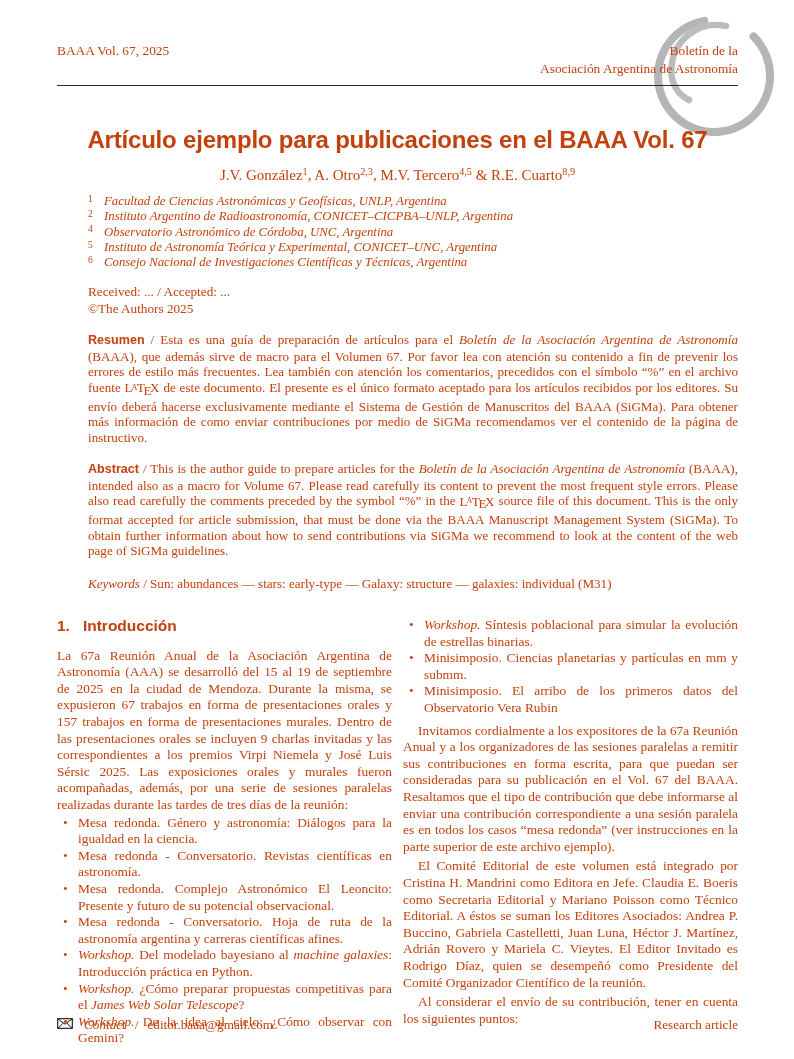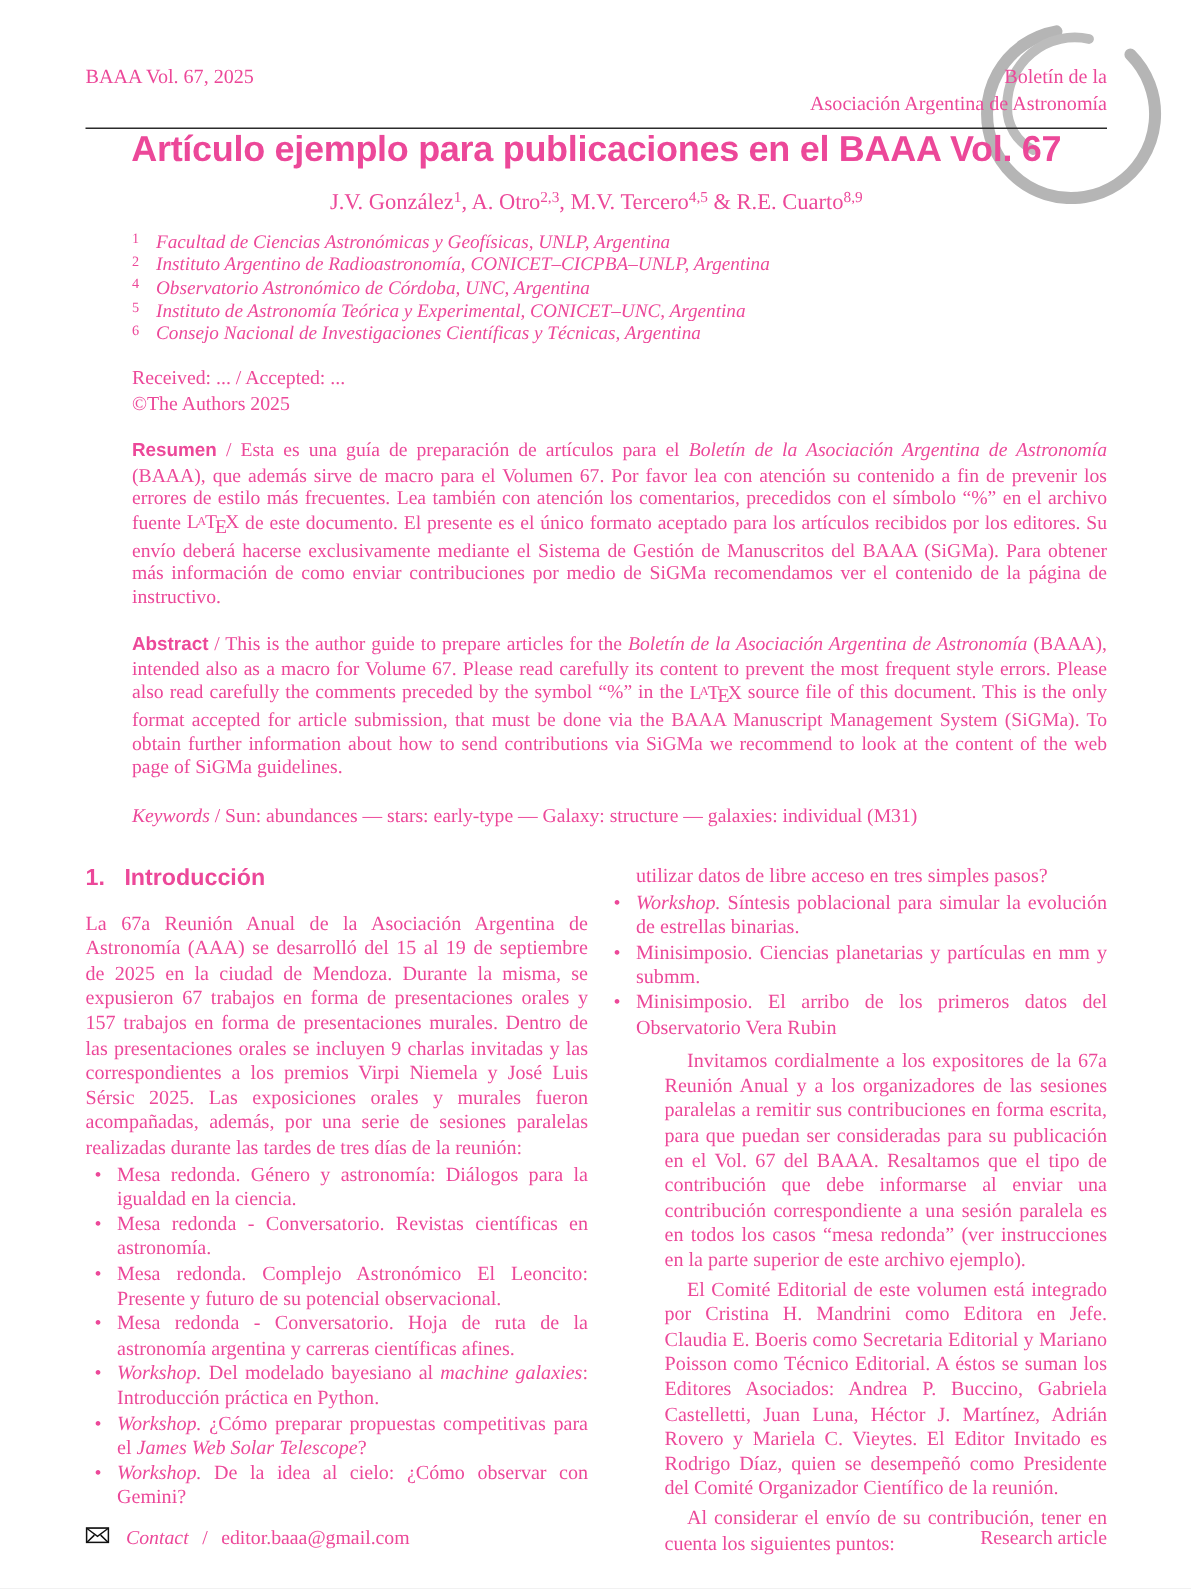--- a/index.html
+++ b/index.html
@@ -2,37 +2,38 @@
 <html><head>
 <meta charset="utf-8">
 <style>
   html,body{margin:0;padding:0;background:#e8e8e8;}
   .page{
     position:relative;
     width:794px;height:1059px;
     background:#ffffff;
     margin:0 auto;
     overflow:hidden;
-    color:#ec4899;
+    color:#c2410c;
     font-family:"Liberation Serif", serif;
   }
   .inner{position:relative;padding:0 56px 0 57px;}
   
   .logo-wrap{position:absolute;top:10px;left:636px;width:152px;height:126px;z-index:0;}
   .hdr{
     position:relative;z-index:1;
     padding-top:42px;
     display:flex;justify-content:space-between;align-items:flex-start;
     border-bottom:1.6px solid #2b2b2b;
     padding-bottom:7px;
     font-size:13.4px;line-height:18px;
   }
   .hdr-right{text-align:right;}
   
   .title{
+    margin-top:40px;
     text-align:center;
     font-family:"Liberation Sans", sans-serif;
     font-weight:700;font-size:24px;letter-spacing:-0.2px;
   }
   .authors{margin-top:13px;text-align:center;font-size:15px;}
   .sp{font-size:0.68em;vertical-align:0.45em;line-height:0;}
   .front{margin-left:31px;}
   .affs{margin-top:10px;font-size:12.8px;line-height:15.3px;}
   .aff-num{display:inline-block;width:16px;font-size:9.5px;vertical-align:0.35em;line-height:0;}
   .aff-text{font-style:italic;}
@@ -44,21 +45,21 @@
   
   .tex span{display:inline;}
   .tx-a{font-size:0.62em;vertical-align:0.3em;margin:0 -0.08em 0 -0.14em;}
   .tx-e{vertical-align:-0.2em;margin:0 -0.1em 0 -0.1em;}
   
   .cols{display:flex;gap:11px;margin-top:24px;position:relative;z-index:1;}
   .col{flex:1;min-width:0;font-size:13.4px;line-height:16.6px;text-align:justify;}
   .sec{font-family:"Liberation Sans", sans-serif;font-weight:700;font-size:15.5px;margin:2px 0 13px 0;}
   .sec-num{margin-right:13px;}
   .col p{margin:0;}
-  p.par{text-indent:15px;margin-top:3px;margin-left:40px;}
+  p.par{text-indent:15px;margin-top:3px;}
   ul.blt{list-style:none;margin:1px 0 0 0;padding:0;}
   ul.blt li{position:relative;padding-left:21px;}
   ul.blt li::before{content:"\2022";position:absolute;left:6px;top:0;}
   .cont-line{padding-left:21px;text-align:left;}
   
   .footer{
     position:absolute;left:57px;right:56px;bottom:26px;
     display:flex;justify-content:space-between;align-items:center;
     font-size:13.2px;
   }
@@ -120,21 +121,20 @@
           <li><span>Mesa redonda - Conversatorio. Revistas científicas en astronomía.</span></li>
           <li><span>Mesa redonda. Complejo Astronómico El Leoncito: Presente y futuro de su potencial observacional.</span></li>
           <li><span>Mesa redonda - Conversatorio. Hoja de ruta de la astronomía argentina y carreras científicas afines.</span></li>
           <li><span class="it">Workshop.</span><span>  Del modelado bayesiano al </span><span class="it">machine galaxies</span><span>: Introducción práctica en Python.</span></li>
           <li><span class="it">Workshop.</span><span> ¿Cómo preparar propuestas competitivas para el </span><span class="it">James Web Solar Telescope</span><span>?</span></li>
           <li><span class="it">Workshop.</span><span> De la idea al cielo: ¿Cómo observar con Gemini?</span></li>
 
         </ul>
       </div>
       <div class="col">
-        <div class="cont-line">utilizar datos de libre acceso en tres simples pasos?</div>
         <ul class="blt">
           <li><span class="it">Workshop.</span><span>  Síntesis poblacional para simular la evolución de estrellas binarias.</span></li>
           <li><span>Minisimposio. Ciencias planetarias y partículas en mm y submm.</span></li>
           <li><span>Minisimposio. El arribo de los primeros datos del Observatorio Vera Rubin</span></li>
         </ul>
         <p class="par" style="margin-top:6px;">Invitamos cordialmente a los expositores de la 67a Reunión Anual y a los organizadores de las sesiones paralelas a remitir sus contribuciones en forma escrita, para que puedan ser consideradas para su publicación en el Vol. 67 del BAAA. Resaltamos que el tipo de contribución que debe informarse al enviar una contribución correspondiente a una sesión paralela es en todos los casos “mesa redonda” (ver instrucciones en la parte superior de este archivo ejemplo).</p>
         <p class="par">El Comité Editorial de este volumen está integrado por Cristina H. Mandrini como Editora en Jefe. Claudia E. Boeris como Secretaria Editorial y Mariano Poisson como Técnico Editorial. A éstos se suman los Editores Asociados: Andrea P. Buccino, Gabriela Castelletti, Juan Luna, Héctor J. Martínez, Adrián Rovero y Mariela C. Vieytes. El Editor Invitado es Rodrigo Díaz, quien se desempeñó como Presidente del Comité Organizador Científico de la reunión.</p>
         <p class="par">Al considerar el envío de su contribución, tener en cuenta los siguientes puntos:</p>
       </div>
     </div>

